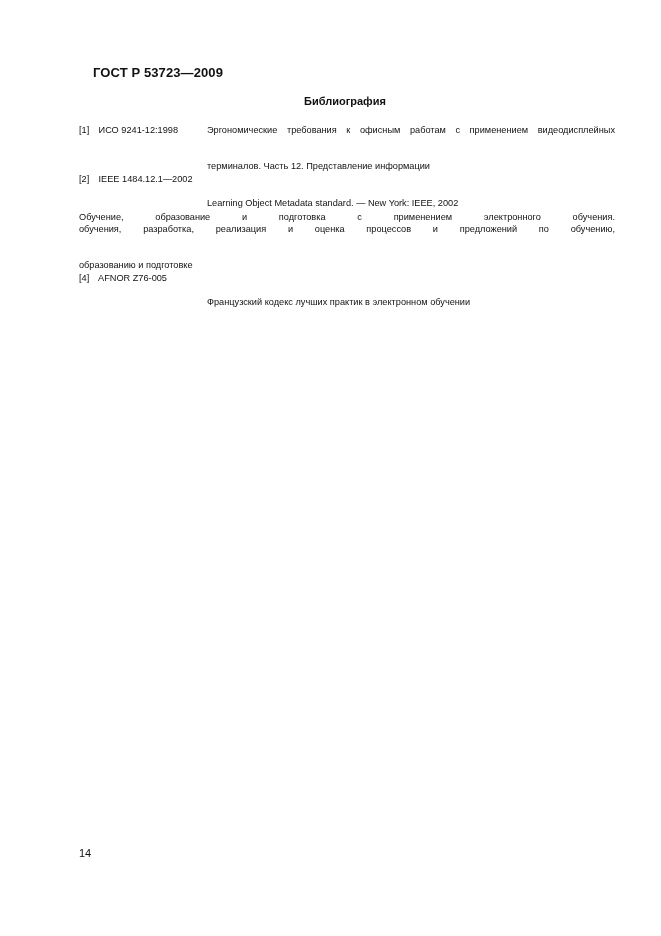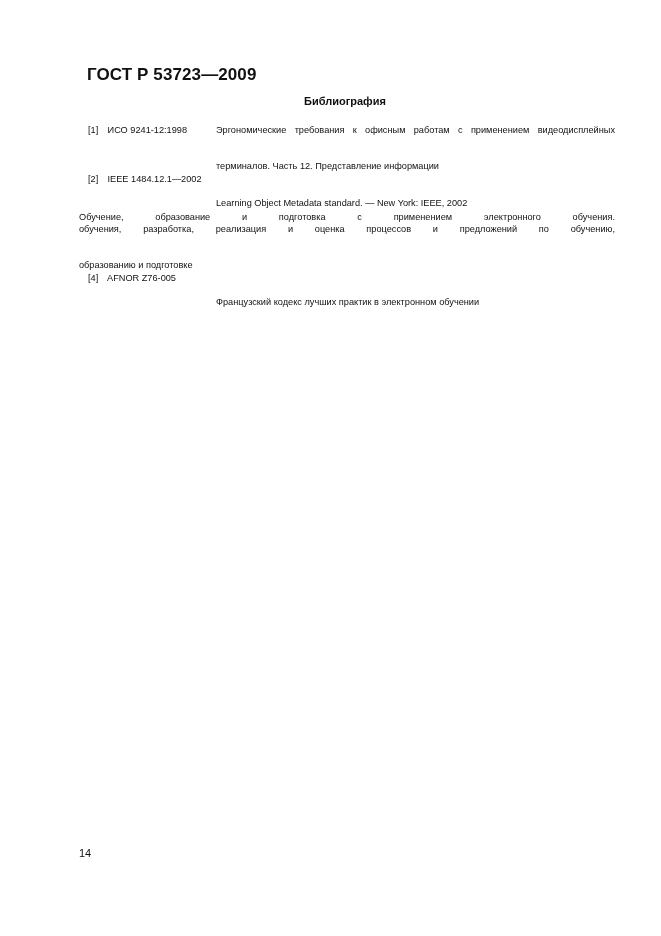--- a/index.html
+++ b/index.html
@@ -10,23 +10,23 @@
     body {
       width: 661px;
       height: 936px;
       position: relative;
       overflow: hidden;
       font-family: "Liberation Sans", "DejaVu Sans", sans-serif;
       color: #111111;
     }
     .page-header {
       position: absolute;
-      left: 87px;
+      left: 93px;
       top: 65px;
-      font-size: 17px;
+      font-size: 13px;
       font-weight: bold;
       letter-spacing: 0.1px;
     }
     .section-title {
       position: absolute;
       left: 0;
       width: 690px;
       top: 95px;
       text-align: center;
       font-size: 11px;
@@ -41,21 +41,20 @@
       line-height: 12.2px;
     }
     .bib-entry {
       display: flex;
       margin-bottom: 1px;
     }
     .bib-ref {
       width: 128px;
       flex: 0 0 128px;
       white-space: nowrap;
-      margin-left: 9px;
     }
     .bib-num {
       display: inline-block;
       width: 17px;
     }
     .bib-text {
       flex: 1;
       text-align: justify;
     }
     .bib-line {

